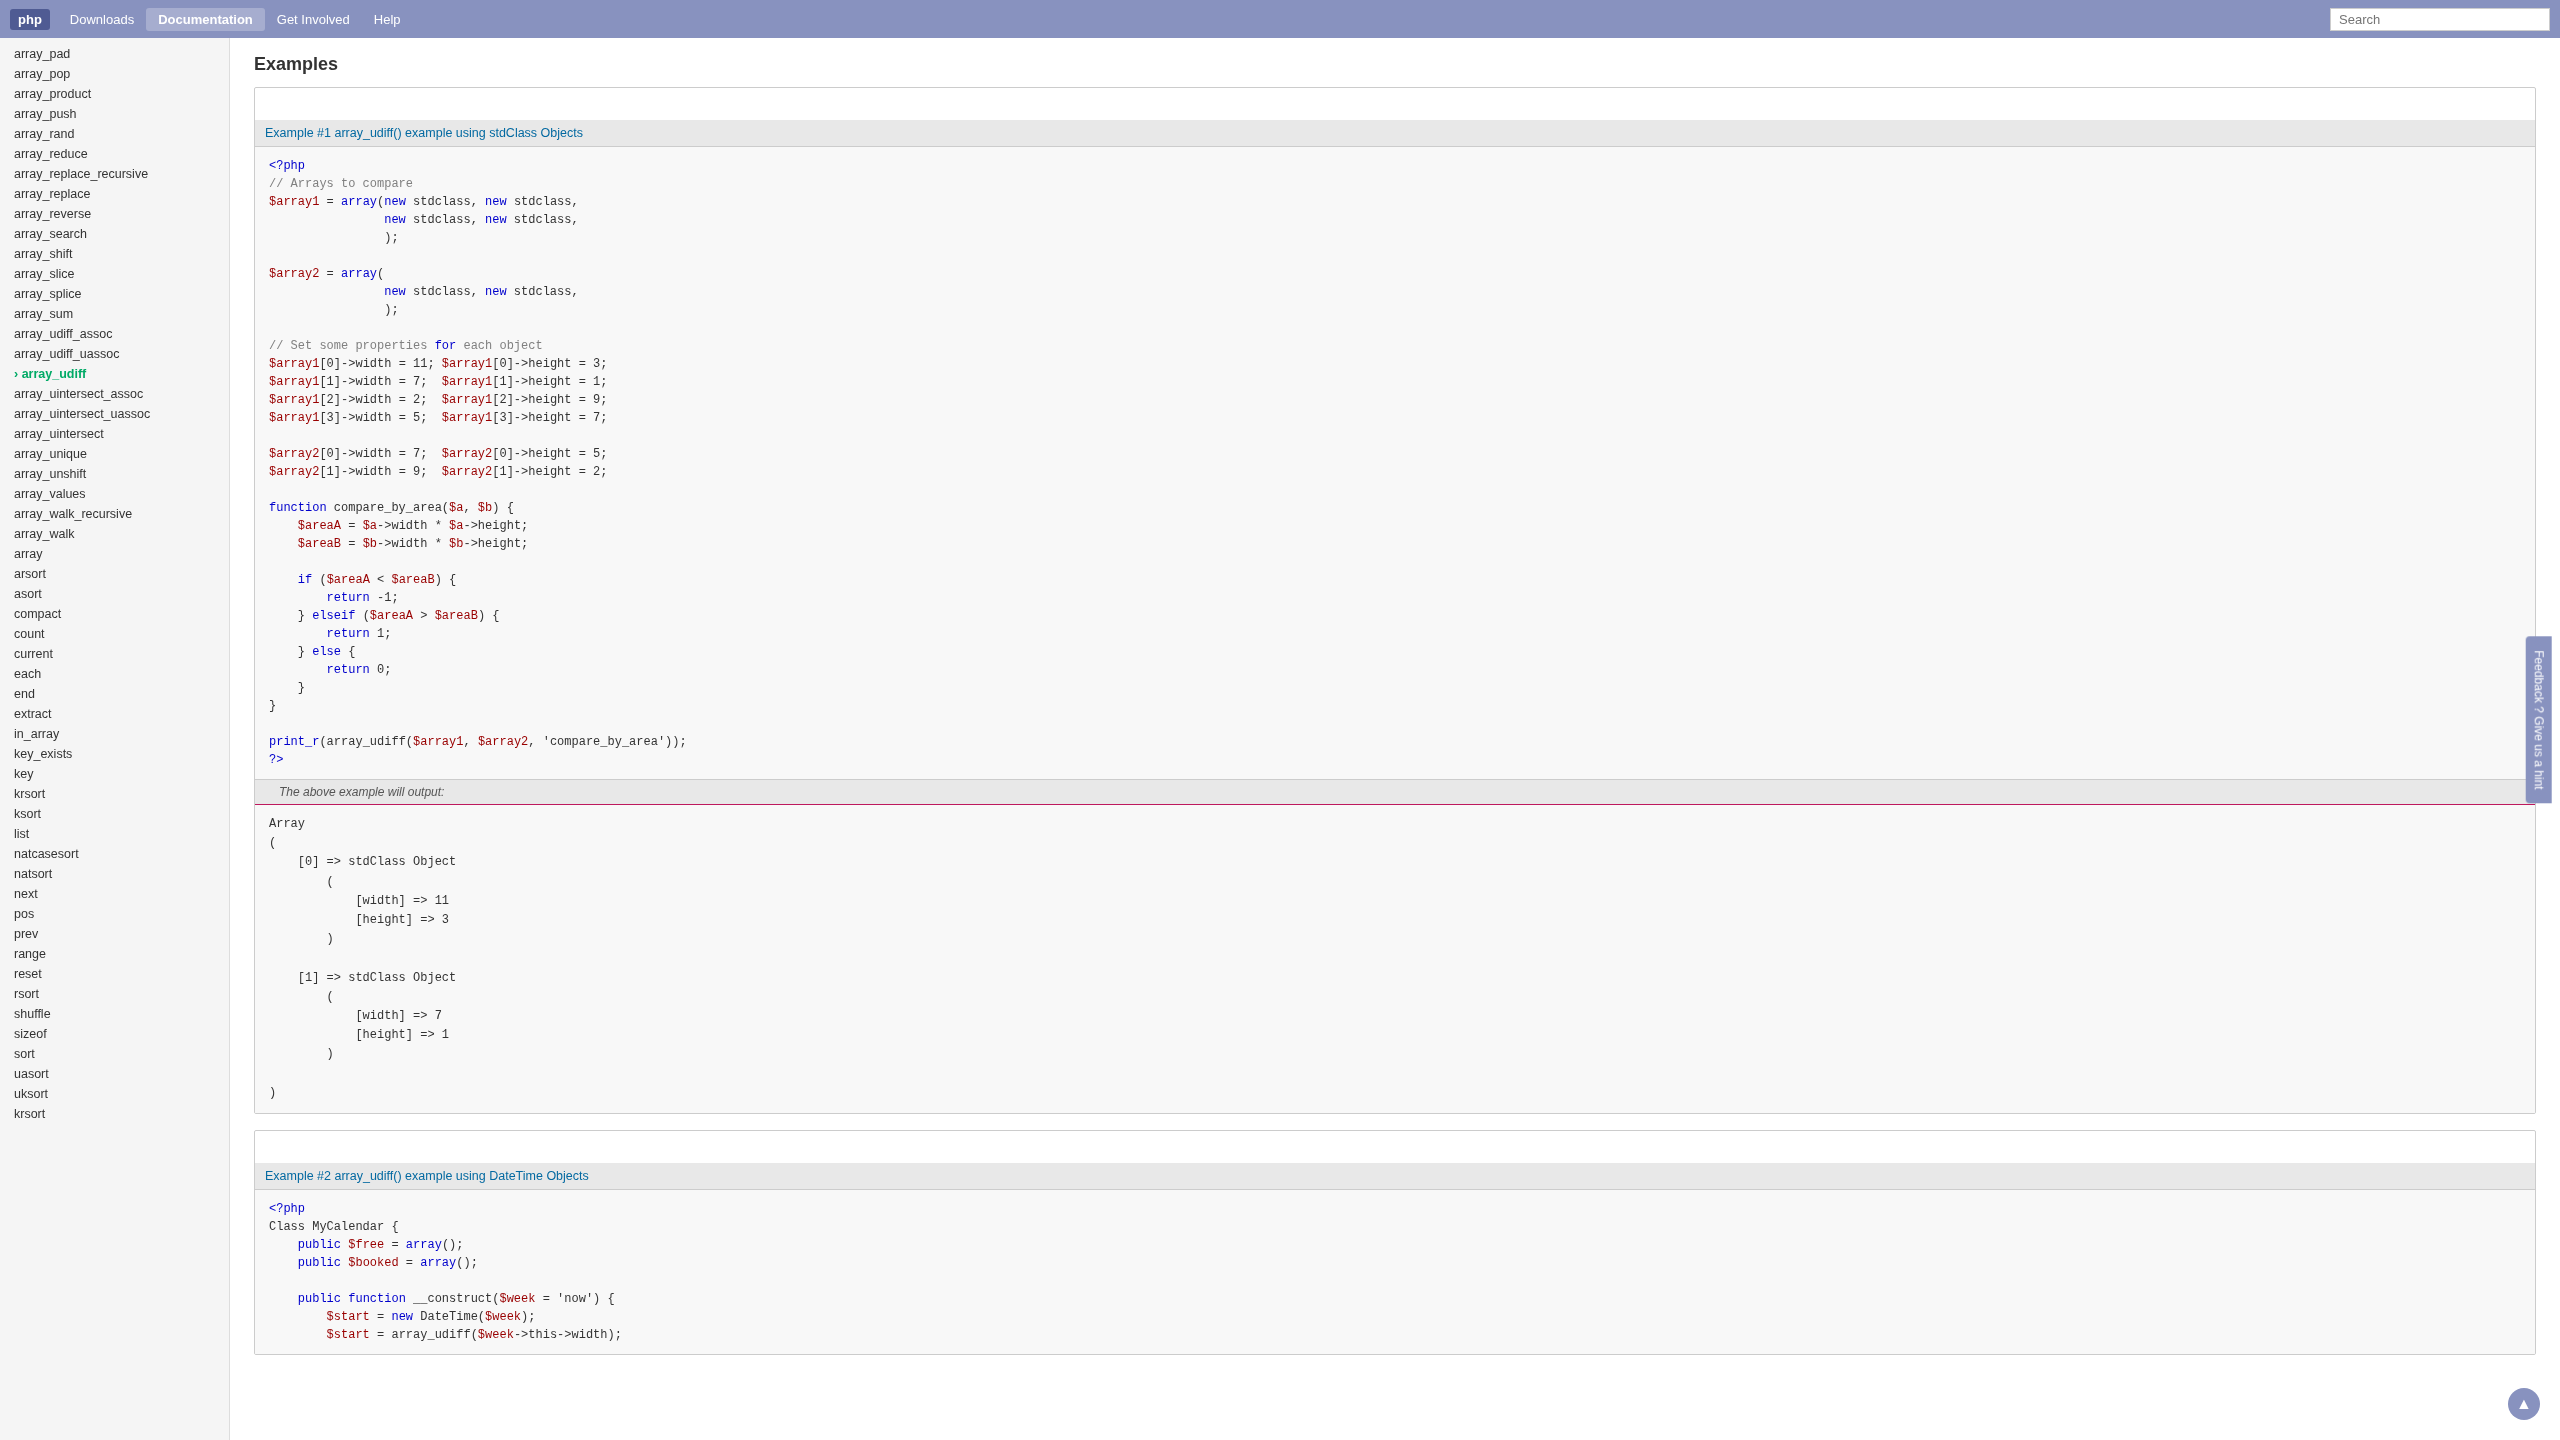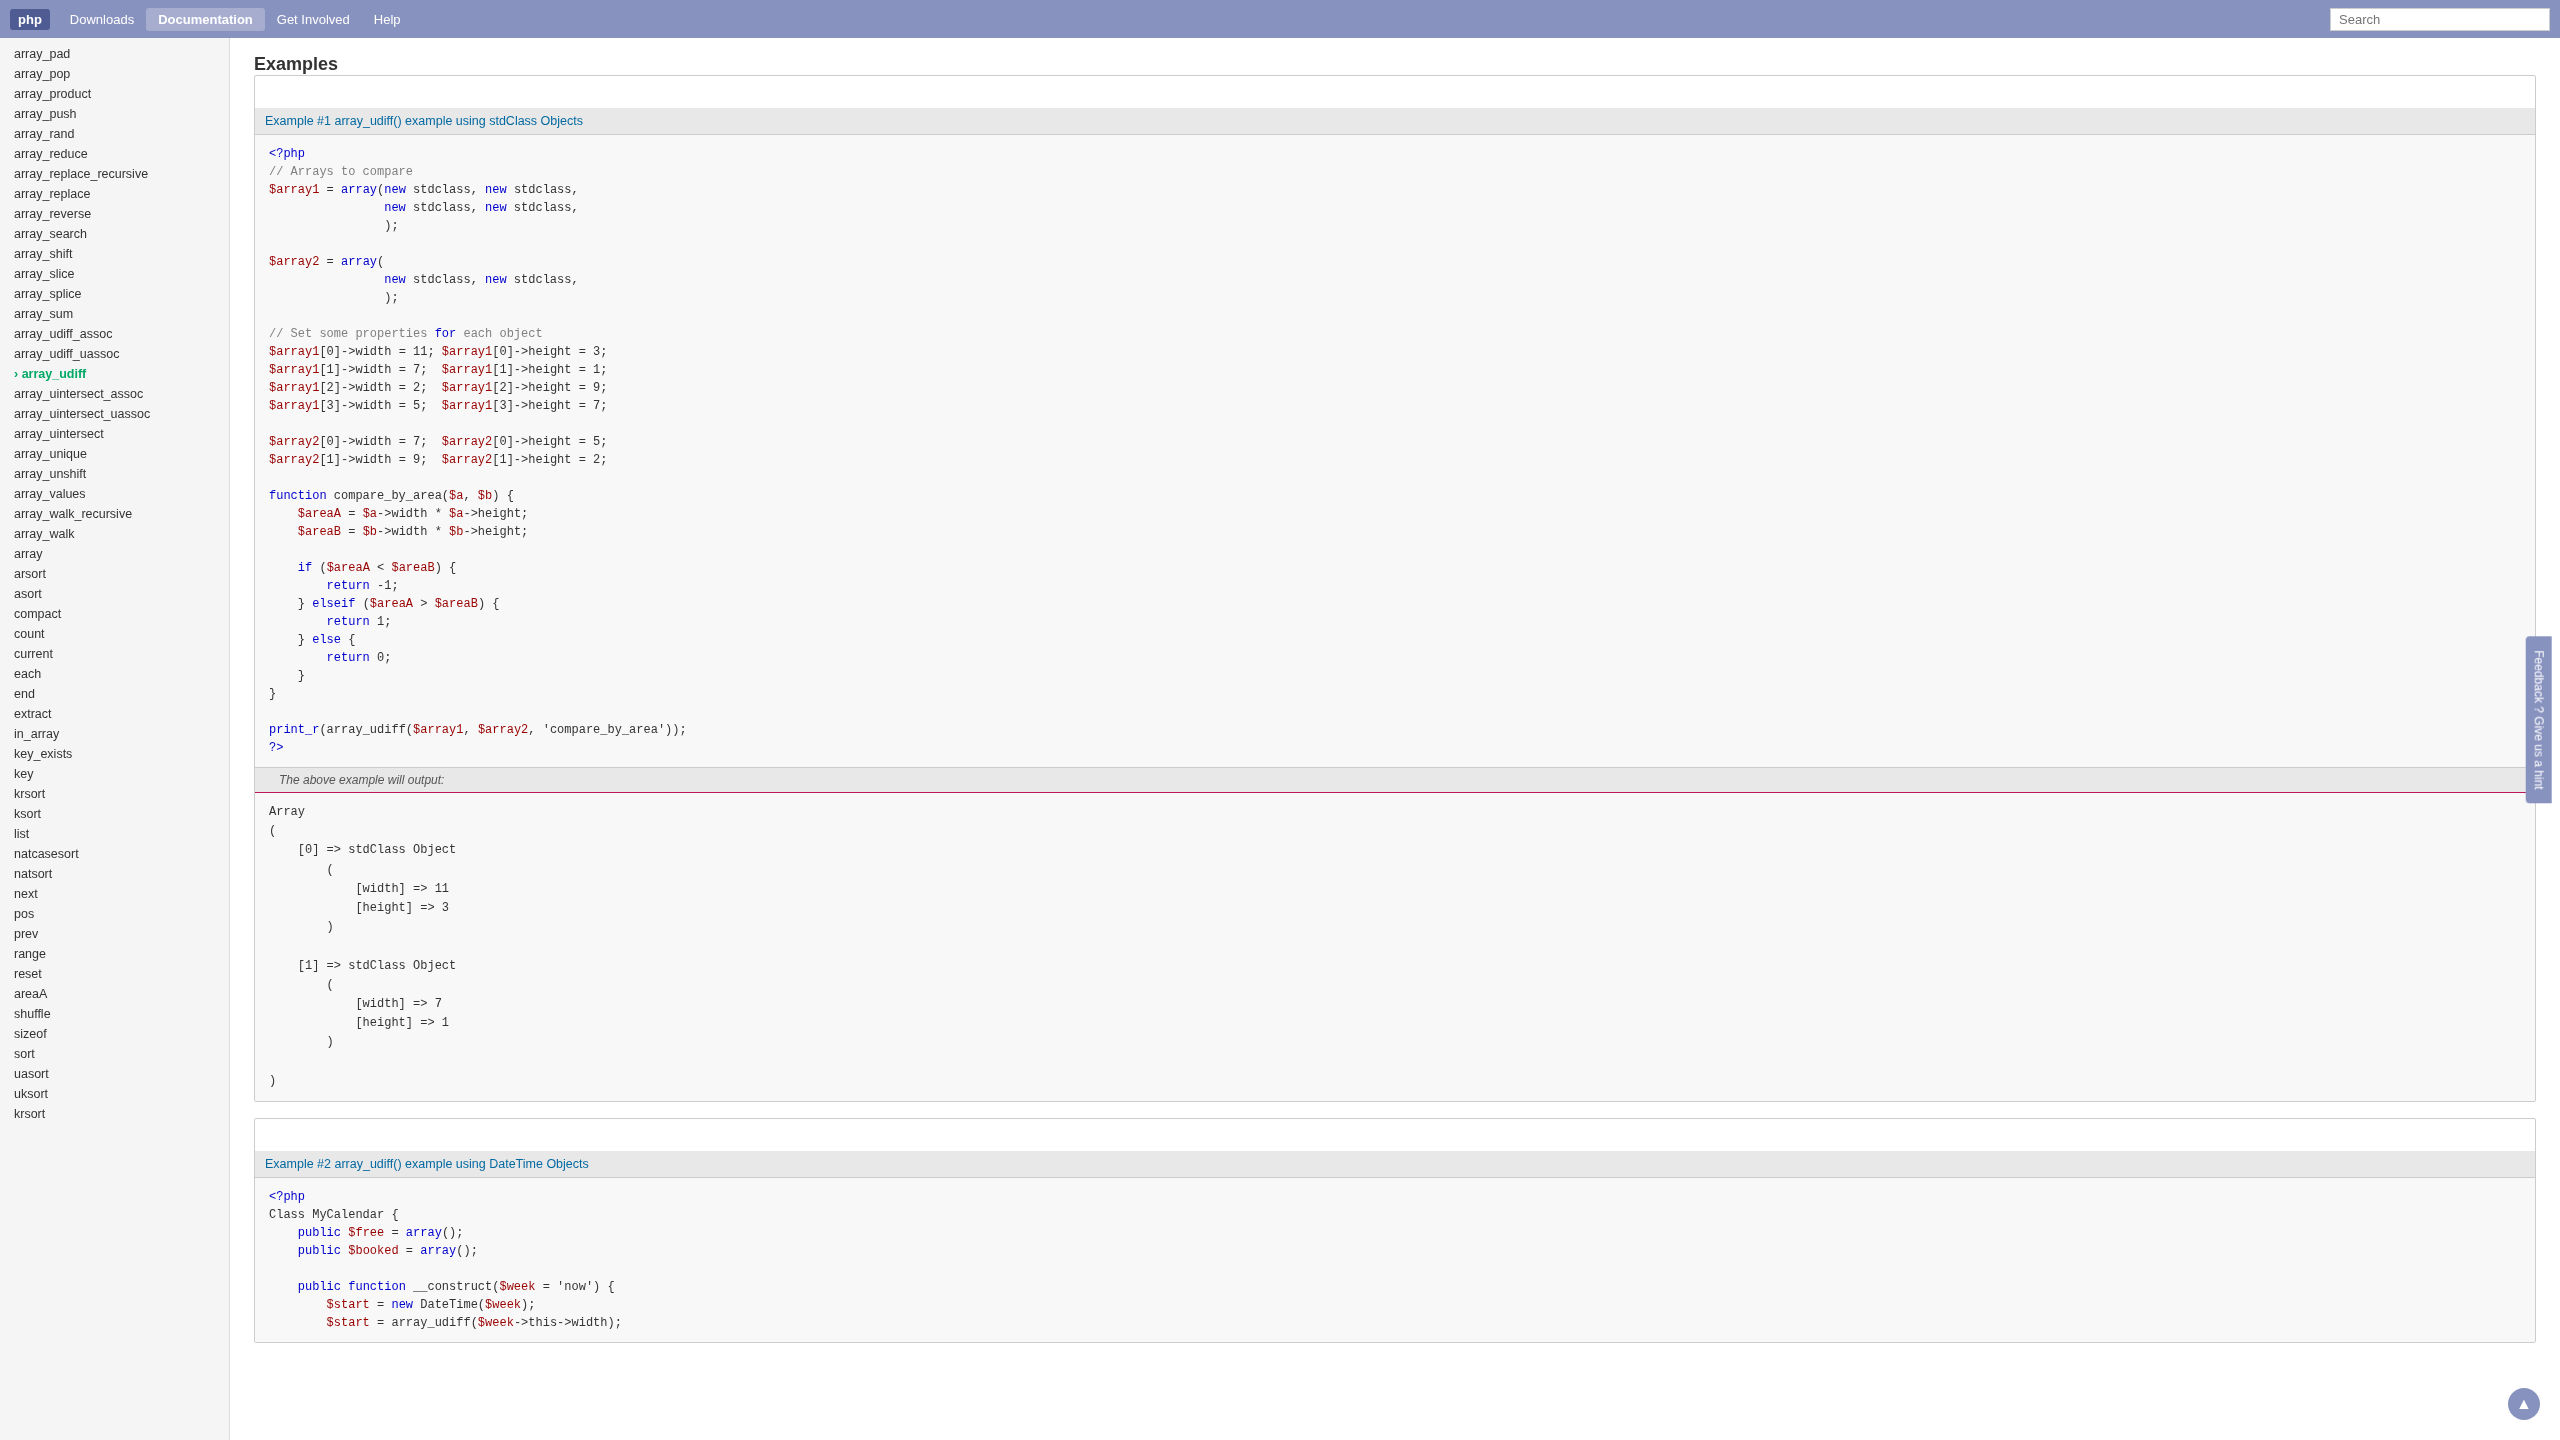--- a/index.html
+++ b/index.html
@@ -76,21 +76,21 @@
       flex: 1;
       overflow-y: auto;
       padding: 16px 24px;
       background: #fff;
     }
 
     h2.section-title {
       font-size: 18px;
       font-weight: bold;
       color: #333;
-      margin-bottom: 0;
+      margin-bottom: 12px;
     }
 
     
     .example-box {
       border: 1px solid #ccc;
       border-radius: 2px;
       margin-bottom: 16px;
       overflow: hidden;
     }
     .example-title {
@@ -222,21 +222,21 @@
       <a class="sidebar-item">krsort</a>
       <a class="sidebar-item">ksort</a>
       <a class="sidebar-item">list</a>
       <a class="sidebar-item">natcasesort</a>
       <a class="sidebar-item">natsort</a>
       <a class="sidebar-item">next</a>
       <a class="sidebar-item">pos</a>
       <a class="sidebar-item">prev</a>
       <a class="sidebar-item">range</a>
       <a class="sidebar-item">reset</a>
-      <a class="sidebar-item">areaA</a>
+      <a class="sidebar-item">rsort</a>
       <a class="sidebar-item">shuffle</a>
       <a class="sidebar-item">sizeof</a>
       <a class="sidebar-item">sort</a>
       <a class="sidebar-item">uasort</a>
       <a class="sidebar-item">uksort</a>
       <a class="sidebar-item">krsort</a>
     </nav>
 
   <main id="main">
     <h2 class="section-title">Examples</h2>

